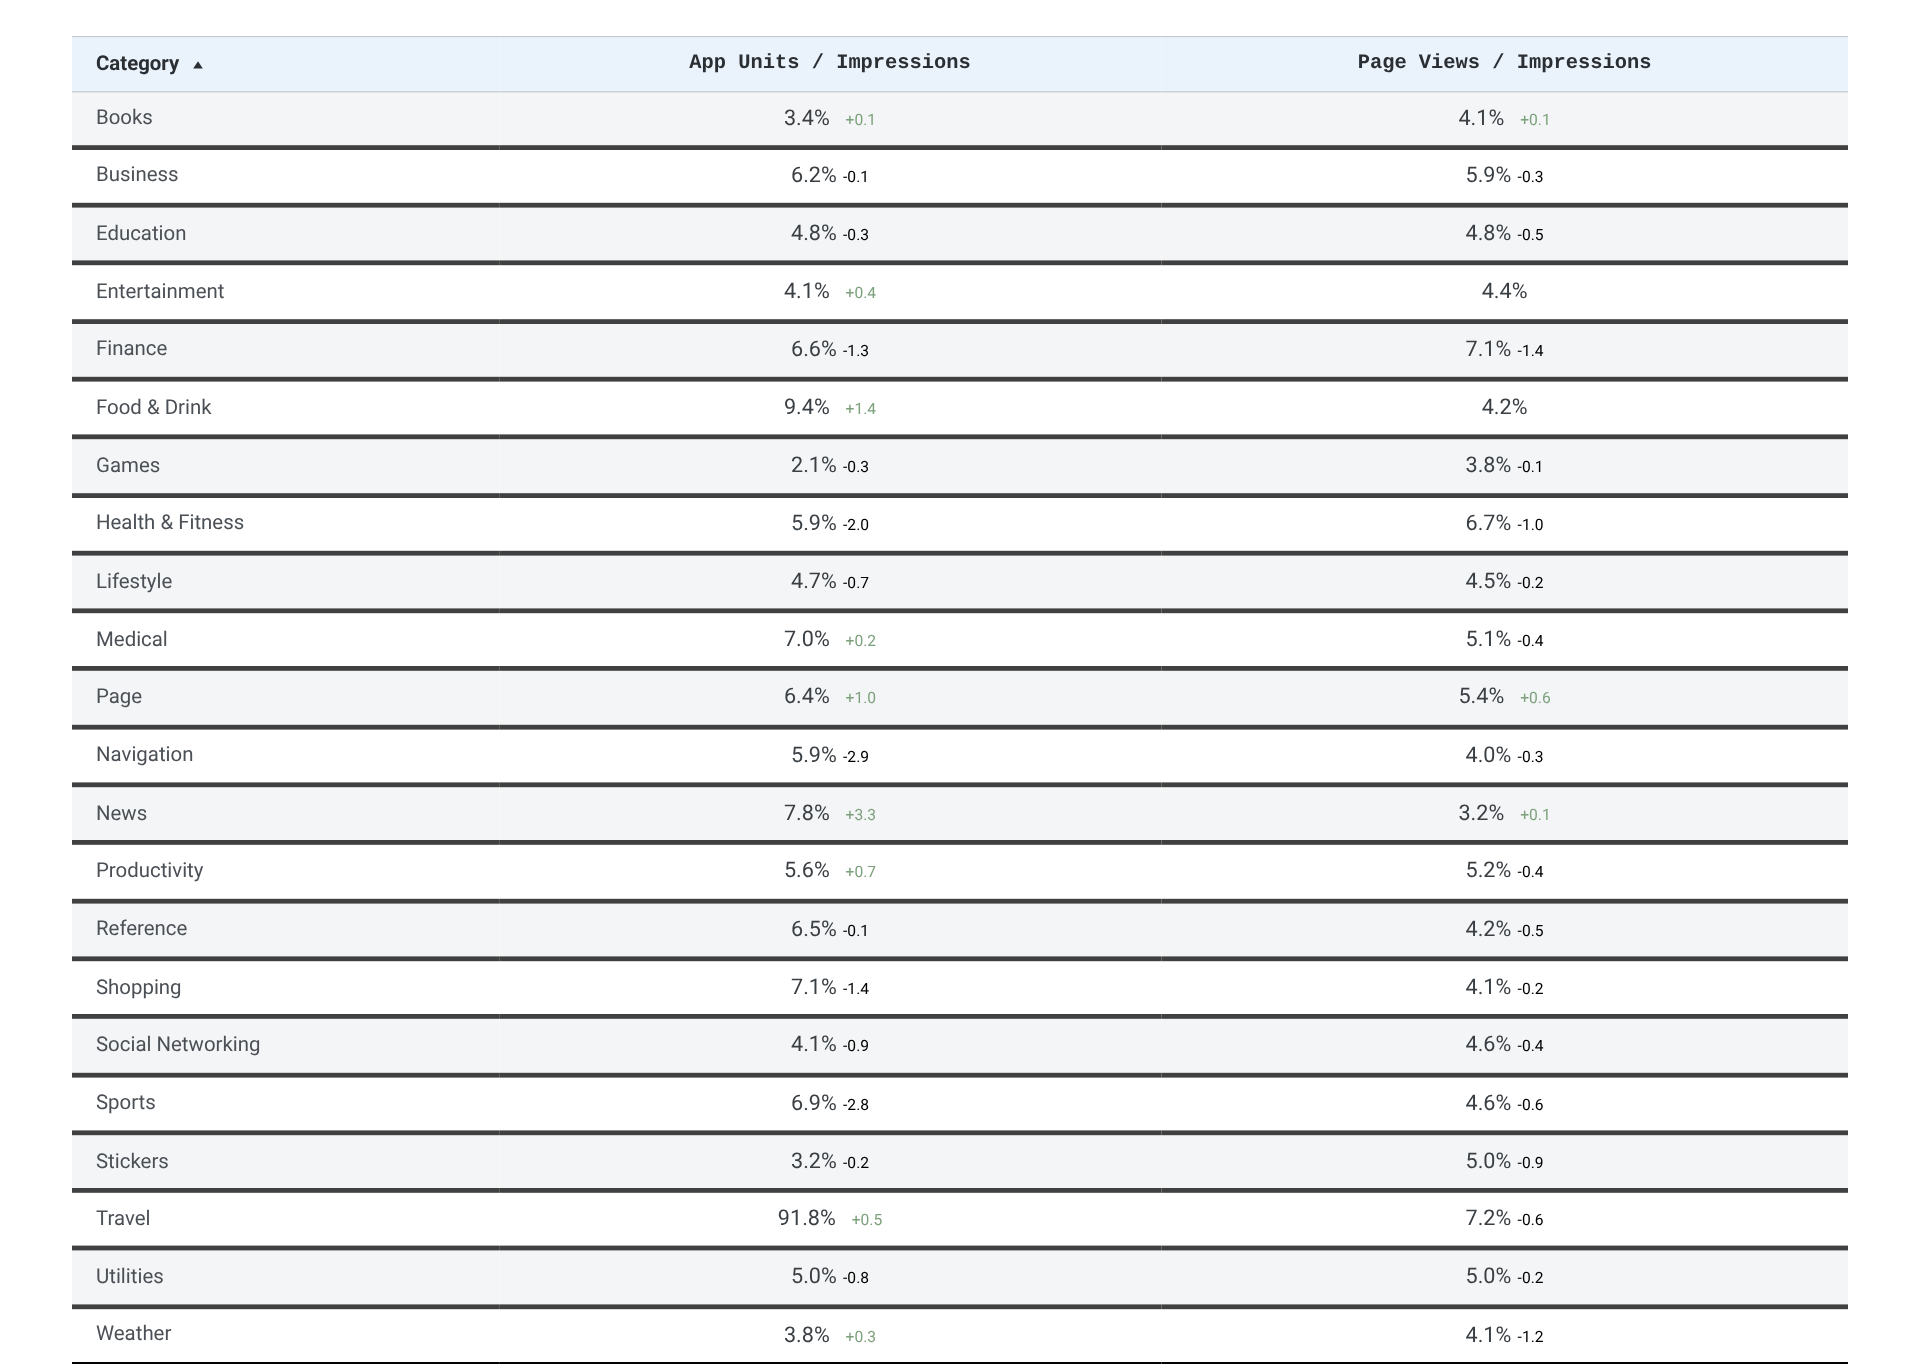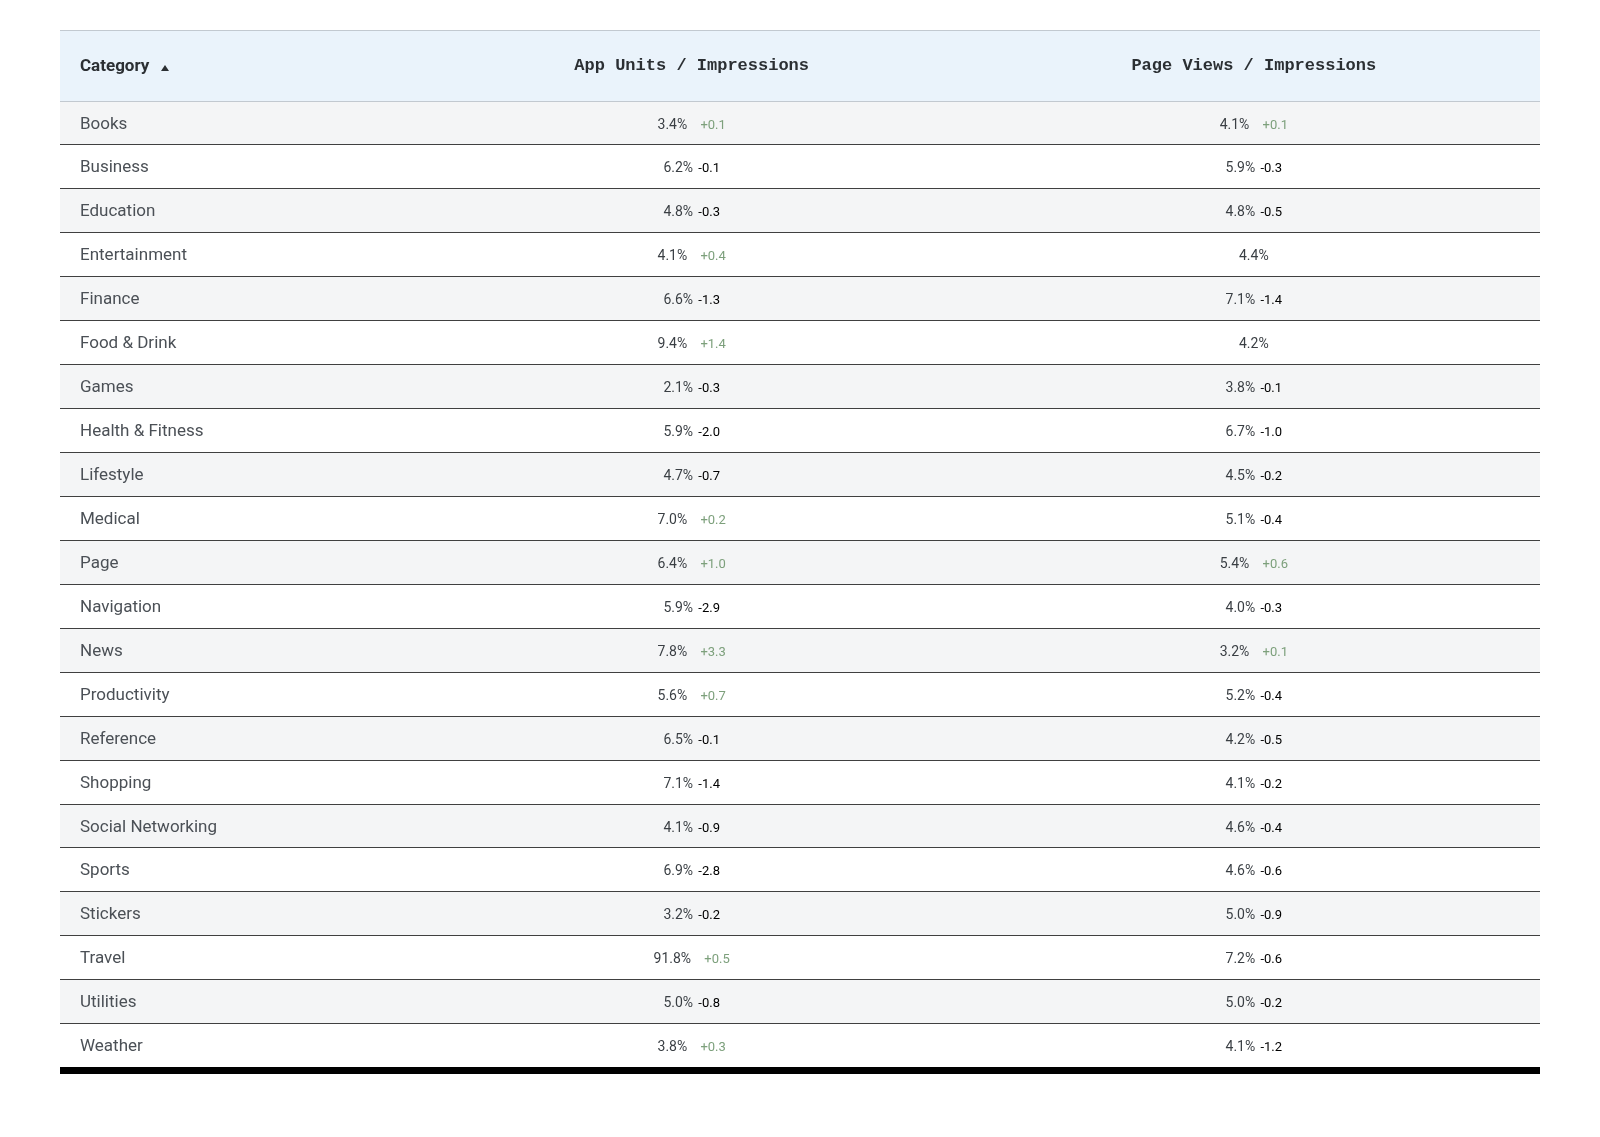--- a/index.html
+++ b/index.html
@@ -16,44 +16,44 @@
     font-size: 17px;
   }
   thead tr {
     background: #eaf3fb;
     border-top: 1px solid #c2c9d0;
     border-bottom: 1px solid #c2c9d0;
   }
   th {
     text-align: left;
     font-weight: 700;
-    padding: 24px 20px;
+    padding: 12px 20px;
     color: #2b2f33;
     vertical-align: middle;
   }
   th.sortable { cursor: pointer; }
   th.col-app, th.col-page { text-align: center; font-family: Liberation Mono, monospace; }
   .sort-icon {
     display: inline-block;
     margin-left: 6px;
     vertical-align: middle;
   }
   tbody tr:nth-child(odd)  { background: #f4f5f6; }
   tbody tr:nth-child(even) { background: #ffffff; }
-  tbody tr { border-bottom: 1px solid #404040; }
+  tbody tr { border-bottom: 4px solid #404040; }
   tbody tr:last-child { border-bottom: 7px solid #000000; }
   td {
     padding: 10px 20px;
     color: #4b5056;
     font-weight: 400;
     line-height: 1.35;
   }
   td.cat { font-size: 17px; }
   td.val { text-align: center; font-size: 17px; }
-  .pct { font-size: 14px; color: #3a3f44; }
+  .pct { font-size: 18px; color: #3a3f44; }
   .delta { font-size: 13px; color: #000000; margin-left: 2px; }
   .delta.pos { color: #7da07c; margin-left: 10px; }
 </style>
 </head>
 <body>
 
 <table>
   <thead>
     <tr>
       <th class="sortable">

